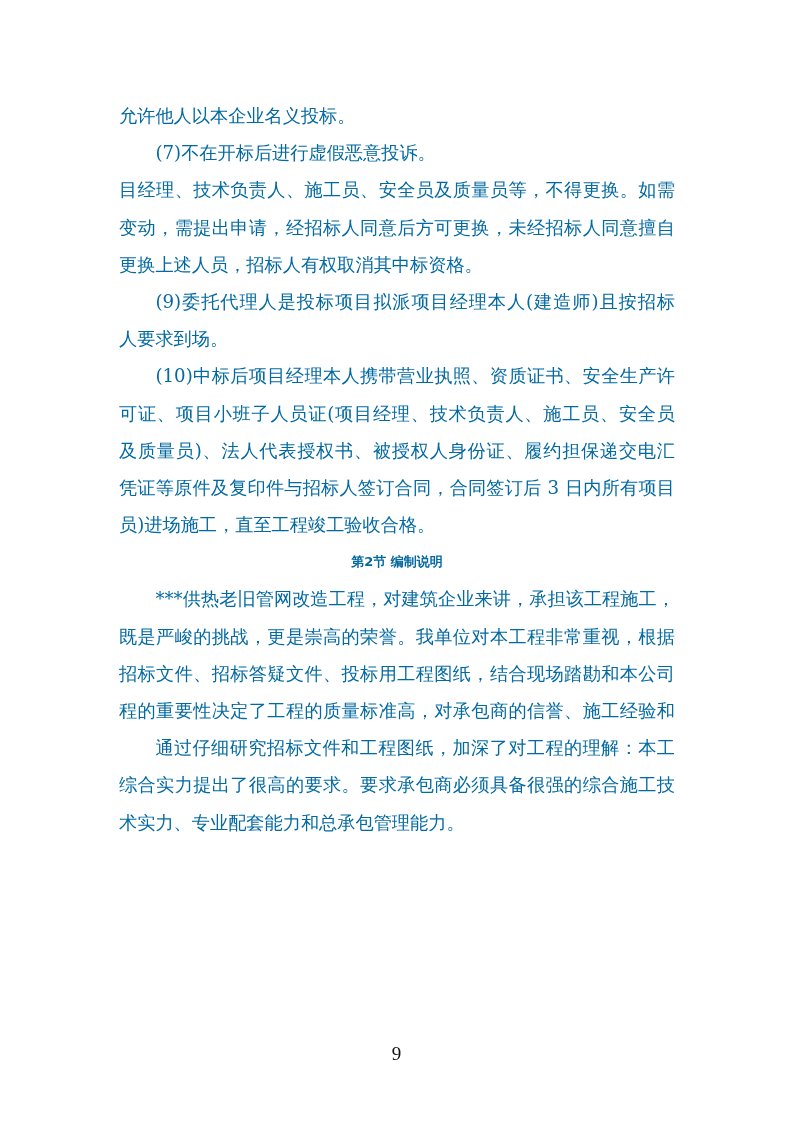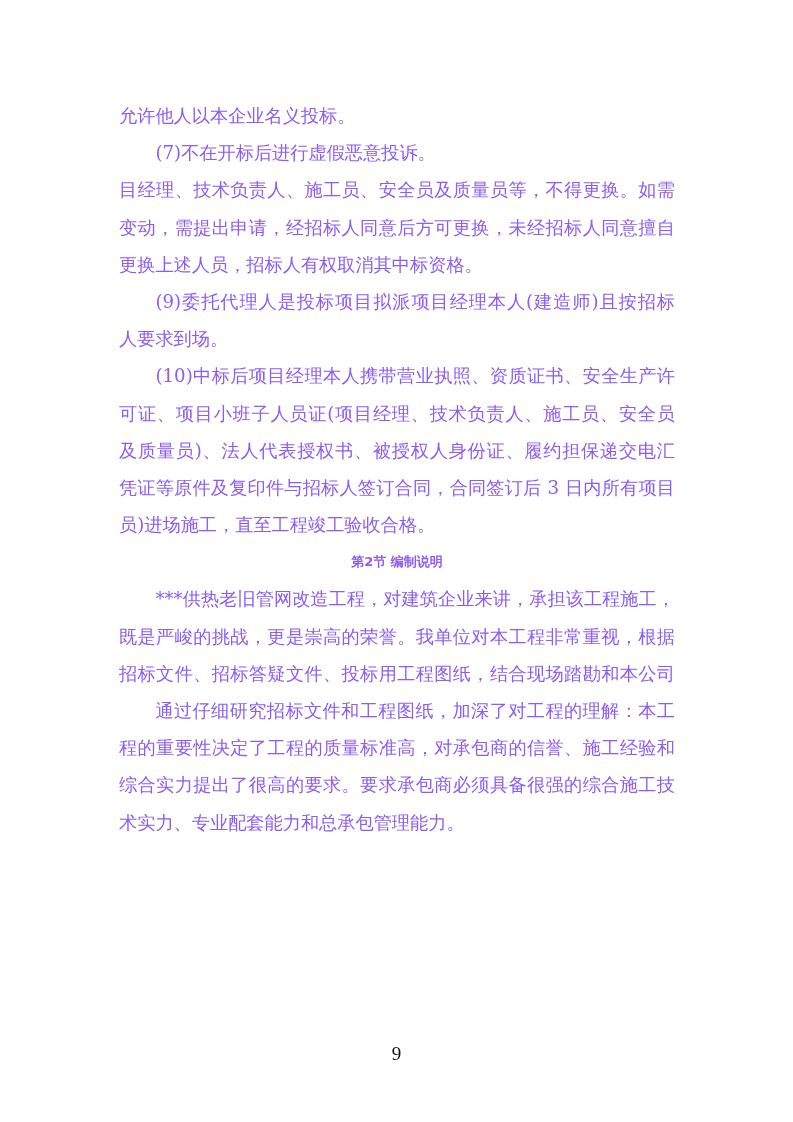--- a/index.html
+++ b/index.html
@@ -1,17 +1,17 @@
 <!DOCTYPE html>
 <html><head>
 <meta charset="utf-8">
 <style>
   html, body { margin: 0; padding: 0; background: #ffffff; }
   body { width: 793px; height: 1122px; position: relative; overflow: hidden; }
-  .page { position: absolute; left: 119px; top: 97px; width: 556px; color: #8b5cf6; font-family: "DejaVu Serif", "Liberation Serif", serif; font-size: 18.2px; line-height: 37.2px; }
+  .page { position: absolute; left: 119px; top: 97px; width: 556px; color: #0369a1; font-family: "DejaVu Serif", "Liberation Serif", serif; font-size: 18.2px; line-height: 37.2px; }
   .line { white-space: nowrap; height: 37.2px; text-align: justify; text-align-last: justify; }
   .line.last { text-align-last: left; }
   .indent { padding-left: 36.4px; }
   .heading { text-align: center; text-align-last: center; font-family: "DejaVu Sans", "Liberation Sans", sans-serif; font-weight: bold; font-size: 13px; }
   .pagenum { position: absolute; top: 1043px; left: 0; width: 793px; text-align: center; font-family: "Liberation Serif", serif; font-size: 19px; color: #111; }
 </style>
 </head>
 <body>
 
 <div class="page" id="body">
@@ -24,18 +24,18 @@
     <div class="line last">人要求到场。</div>
     <div class="line indent">(10)中标后项目经理本人携带营业执照、资质证书、安全生产许</div>
     <div class="line">可证、项目小班子人员证(项目经理、技术负责人、施工员、安全员</div>
     <div class="line">及质量员)、法人代表授权书、被授权人身份证、履约担保递交电汇</div>
     <div class="line">凭证等原件及复印件与招标人签订合同，合同签订后 3 日内所有项目</div>
     <div class="line last">员)进场施工，直至工程竣工验收合格。</div>
     <div class="line heading">第2节  编制说明</div>
     <div class="line indent">***供热老旧管网改造工程，对建筑企业来讲，承担该工程施工，</div>
     <div class="line">既是严峻的挑战，更是崇高的荣誉。我单位对本工程非常重视，根据</div>
     <div class="line">招标文件、招标答疑文件、投标用工程图纸，结合现场踏勘和本公司</div>
+    <div class="line">程的重要性决定了工程的质量标准高，对承包商的信誉、施工经验和</div>
     <div class="line indent">通过仔细研究招标文件和工程图纸，加深了对工程的理解：本工</div>
-    <div class="line">程的重要性决定了工程的质量标准高，对承包商的信誉、施工经验和</div>
     <div class="line">综合实力提出了很高的要求。要求承包商必须具备很强的综合施工技</div>
     <div class="line last">术实力、专业配套能力和总承包管理能力。</div>
   </div>
 <div class="pagenum">9</div>
 
 </body></html>

